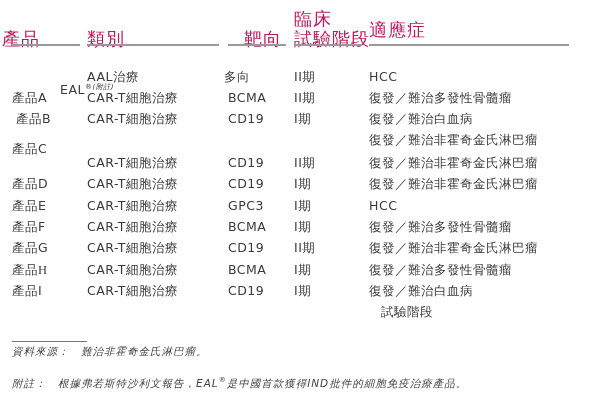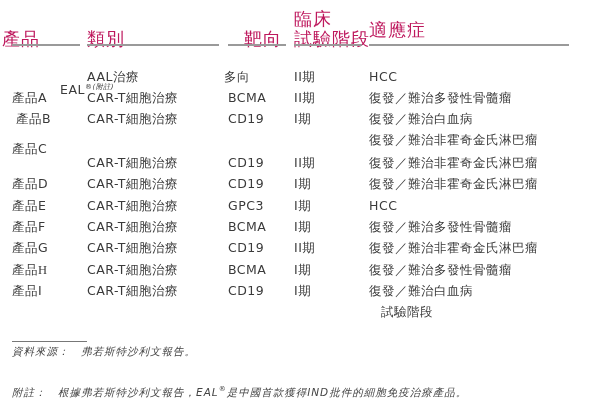--- a/index.html
+++ b/index.html
@@ -104,14 +104,14 @@
 <div>
   <div class="cell" style="left:12px;top:283px;">產品I</div>
   <div class="cell" style="left:87px;top:283px;">CAR-T細胞治療</div>
   <div class="cell" style="left:228px;top:283px;">CD19</div>
   <div class="cell" style="left:294px;top:283px;">I期</div>
   <div class="cell" style="left:369px;top:283px;">復發／難治白血病</div>
   <div class="cell" style="left:381px;top:304px;">試驗階段</div>
 </div>
 
 <div class="footline"></div>
-<div class="foot" style="left:12px;top:345px;">資料來源：　弗若斯特沙利文報告。</div>
-<div class="foot" style="left:12px;top:376px;margin-top:9px;"><span>附註：　根據弗若斯特沙利文報告，EAL</span><span class="sup">®</span><span>是中國首款獲得IND批件的細胞免疫治療產品。</span></div>
+<div class="foot" style="left:12px;top:345px;">資料來源：　難治非霍奇金氏淋巴瘤。</div>
+<div class="foot" style="left:12px;top:376px;"><span>附註：　根據弗若斯特沙利文報告，EAL</span><span class="sup">®</span><span>是中國首款獲得IND批件的細胞免疫治療產品。</span></div>
 
 </body></html>

